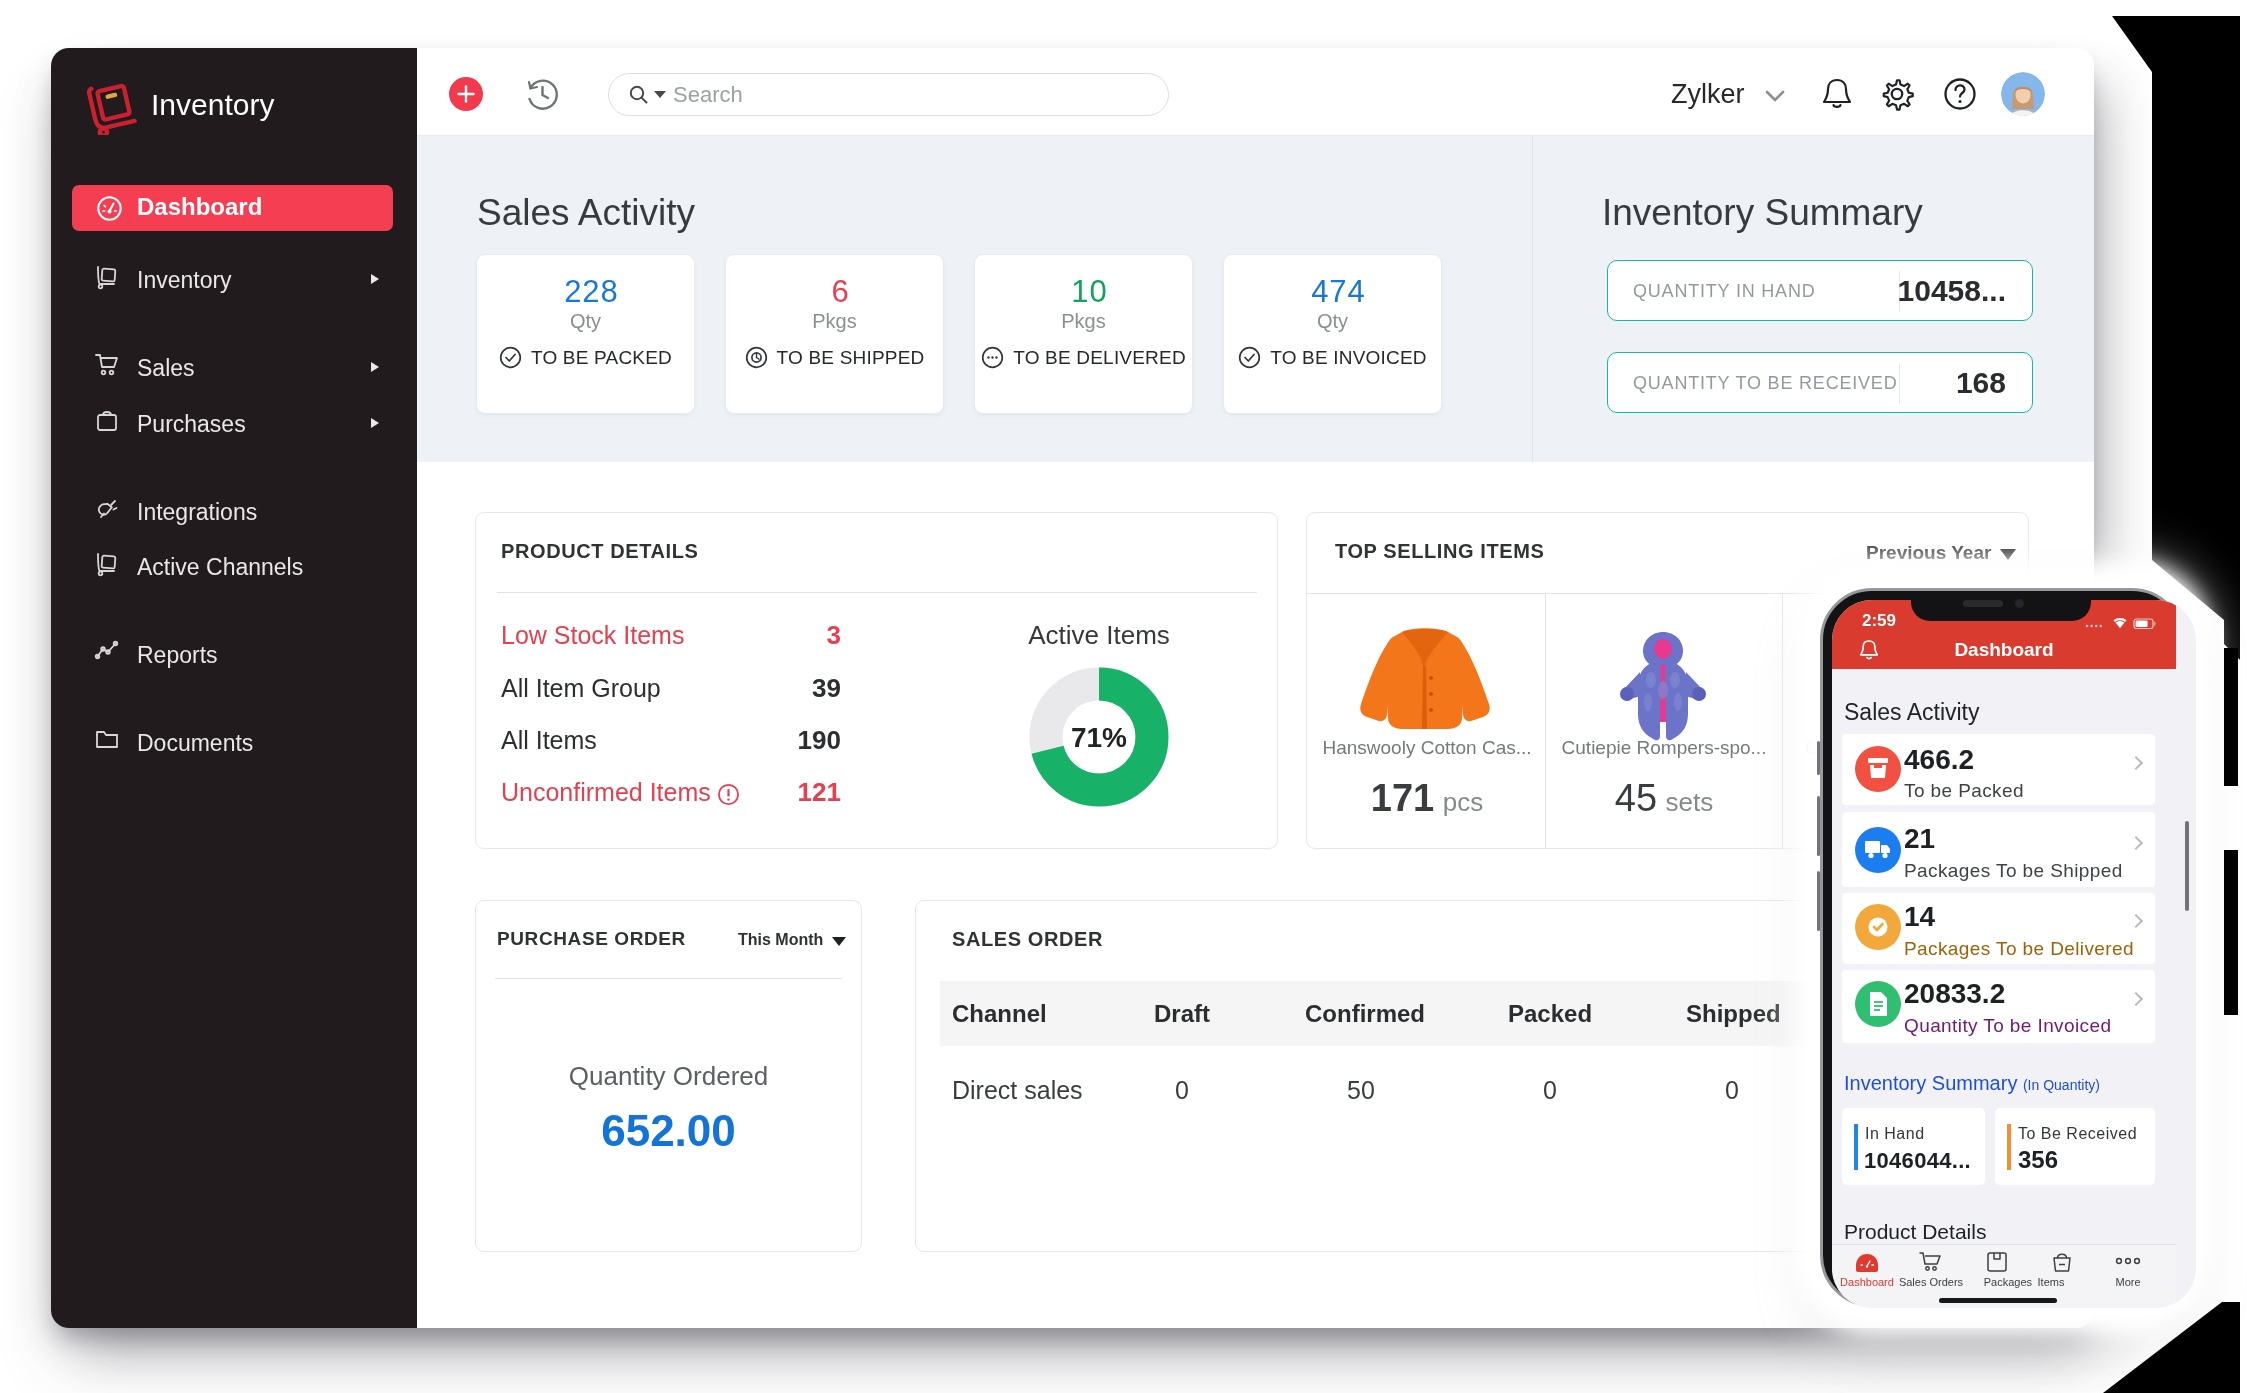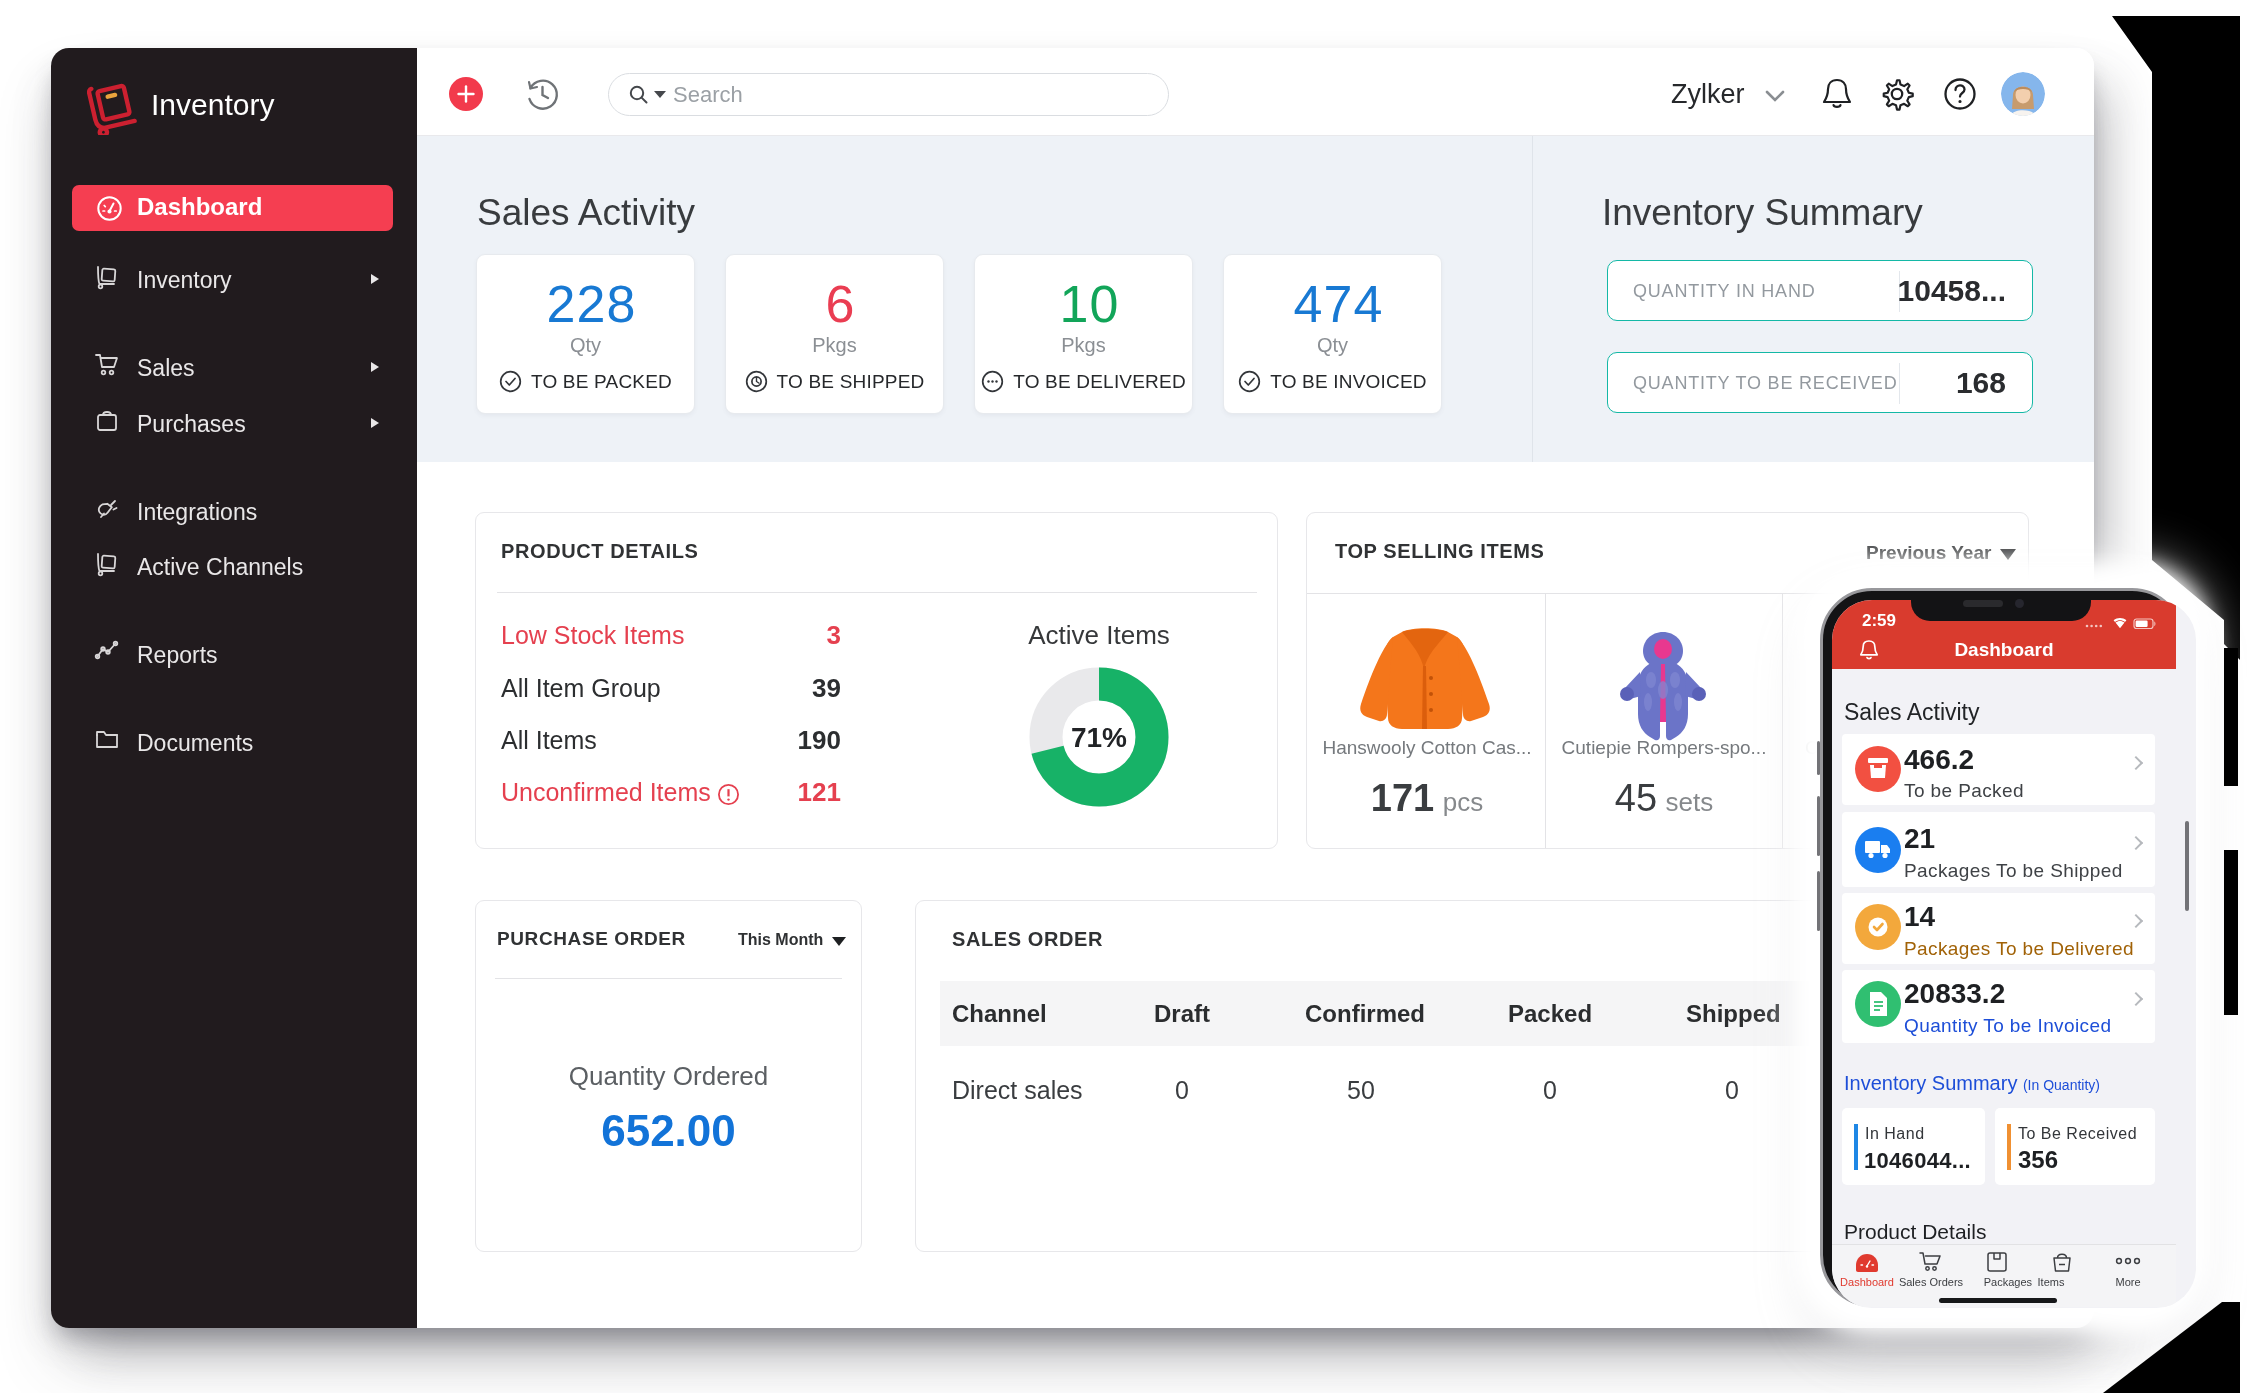--- a/index.html
+++ b/index.html
@@ -30,21 +30,21 @@
   #dashbtn span { position:absolute; left:65px; top:8px; color:#fff; font-size:24px; font-weight:bold; }
 
   
   #topbar { position:absolute; left:366px; top:0; width:1677px; height:88px; background:#fff; border-bottom:1px solid #e9e9ec; }
 
   
   #bluesec { position:absolute; left:366px; top:88px; width:1677px; height:326px; background:#eef2f7; }
   #vdivide { position:absolute; left:1481px; top:88px; width:1px; height:326px; background:#dfe4ea; }
 
   .scard { position:absolute; top:206px; width:219px; height:160px; background:#fff; border:1px solid #e7eaee; border-radius:9px; box-shadow:0 2px 4px rgba(80,90,110,0.06); text-align:center; }
-  .scard .num { margin-top:19px; font-size:52px; letter-spacing:1px;margin-left:12px; }
+  .scard .num { margin-top:19px; font-size:31px; letter-spacing:1px;margin-left:12px; }
   .scard .unit { margin-top:0px; font-size:20px; color:#8b8f94; }
   .scard .stat { margin-top:13px; font-size:19px; color:#26282b; letter-spacing:0.2px; display:flex; align-items:center; justify-content:center; gap:9px; }
 
   .sumcard { position:absolute; left:1556px; width:426px; height:61px; background:#fff; border:1px solid #14b8a6; border-radius:10px; }
   .sumcard .lbl { position:absolute; left:25px; top:20px; font-size:18px; color:#93999f; letter-spacing:0.8px; }
   .sumcard .vdiv { position:absolute; left:291px; top:10px; width:1px; height:41px; background:#e3e7ec; }
   .sumcard .val { position:absolute; right:26px; top:13px; font-size:30px; font-weight:bold; color:#2a2c2f; }
 
   
   .card { position:absolute; background:#fff; border:1px solid #e7e7ea; border-radius:9px; }
@@ -415,21 +415,21 @@
     <div class="abs" style="left:23px; top:381px; width:46px; height:46px; border-radius:50%; background:#30bf71;"></div>
     <svg class="abs" style="left:36px; top:391px;" width="21" height="26" viewBox="0 0 21 26">
         <path d="M2 1 L13 1 L19 7 L19 25 L2 25 Z" fill="#fff"></path>
         <g stroke="#30bf71" stroke-width="1.8">
           <line x1="6" y1="11" x2="15" y2="11"></line>
           <line x1="6" y1="15" x2="15" y2="15"></line>
           <line x1="6" y1="19" x2="12" y2="19"></line>
         </g>
       </svg>
     <div class="abs" style="left:72px; top:378px; font-size:28px; font-weight:bold; color:#1e2023;">20833.2</div>
-    <div class="abs" style="left:72px; top:415px; font-size:19px; color:#1d4ed8; letter-spacing:0.4px;">Quantity To be Invoiced</div>
+    <div class="abs" style="left:72px; top:415px; font-size:19px; color:#701a75; letter-spacing:0.4px;">Quantity To be Invoiced</div>
 
     <div class="chev" style="left:299px; top:158px;"></div>
     <div class="chev" style="left:299px; top:238px;"></div>
     <div class="chev" style="left:299px; top:316px;"></div>
     <div class="chev" style="left:299px; top:394px;"></div>
 
     <div class="abs" style="left:12px; top:472px; font-size:20px; color:#1d4ed8;">Inventory Summary <span style="font-size:14px;">(In Quantity)</span></div>
     <div class="abs" style="left:10px; top:508px; width:143px; height:77px; background:#fff; border-radius:5px;"></div>
     <div class="abs" style="left:163px; top:508px; width:160px; height:77px; background:#fff; border-radius:5px;"></div>
     <div class="abs" style="left:22px; top:524px; width:4px; height:46px; background:#1e87e5;"></div>

